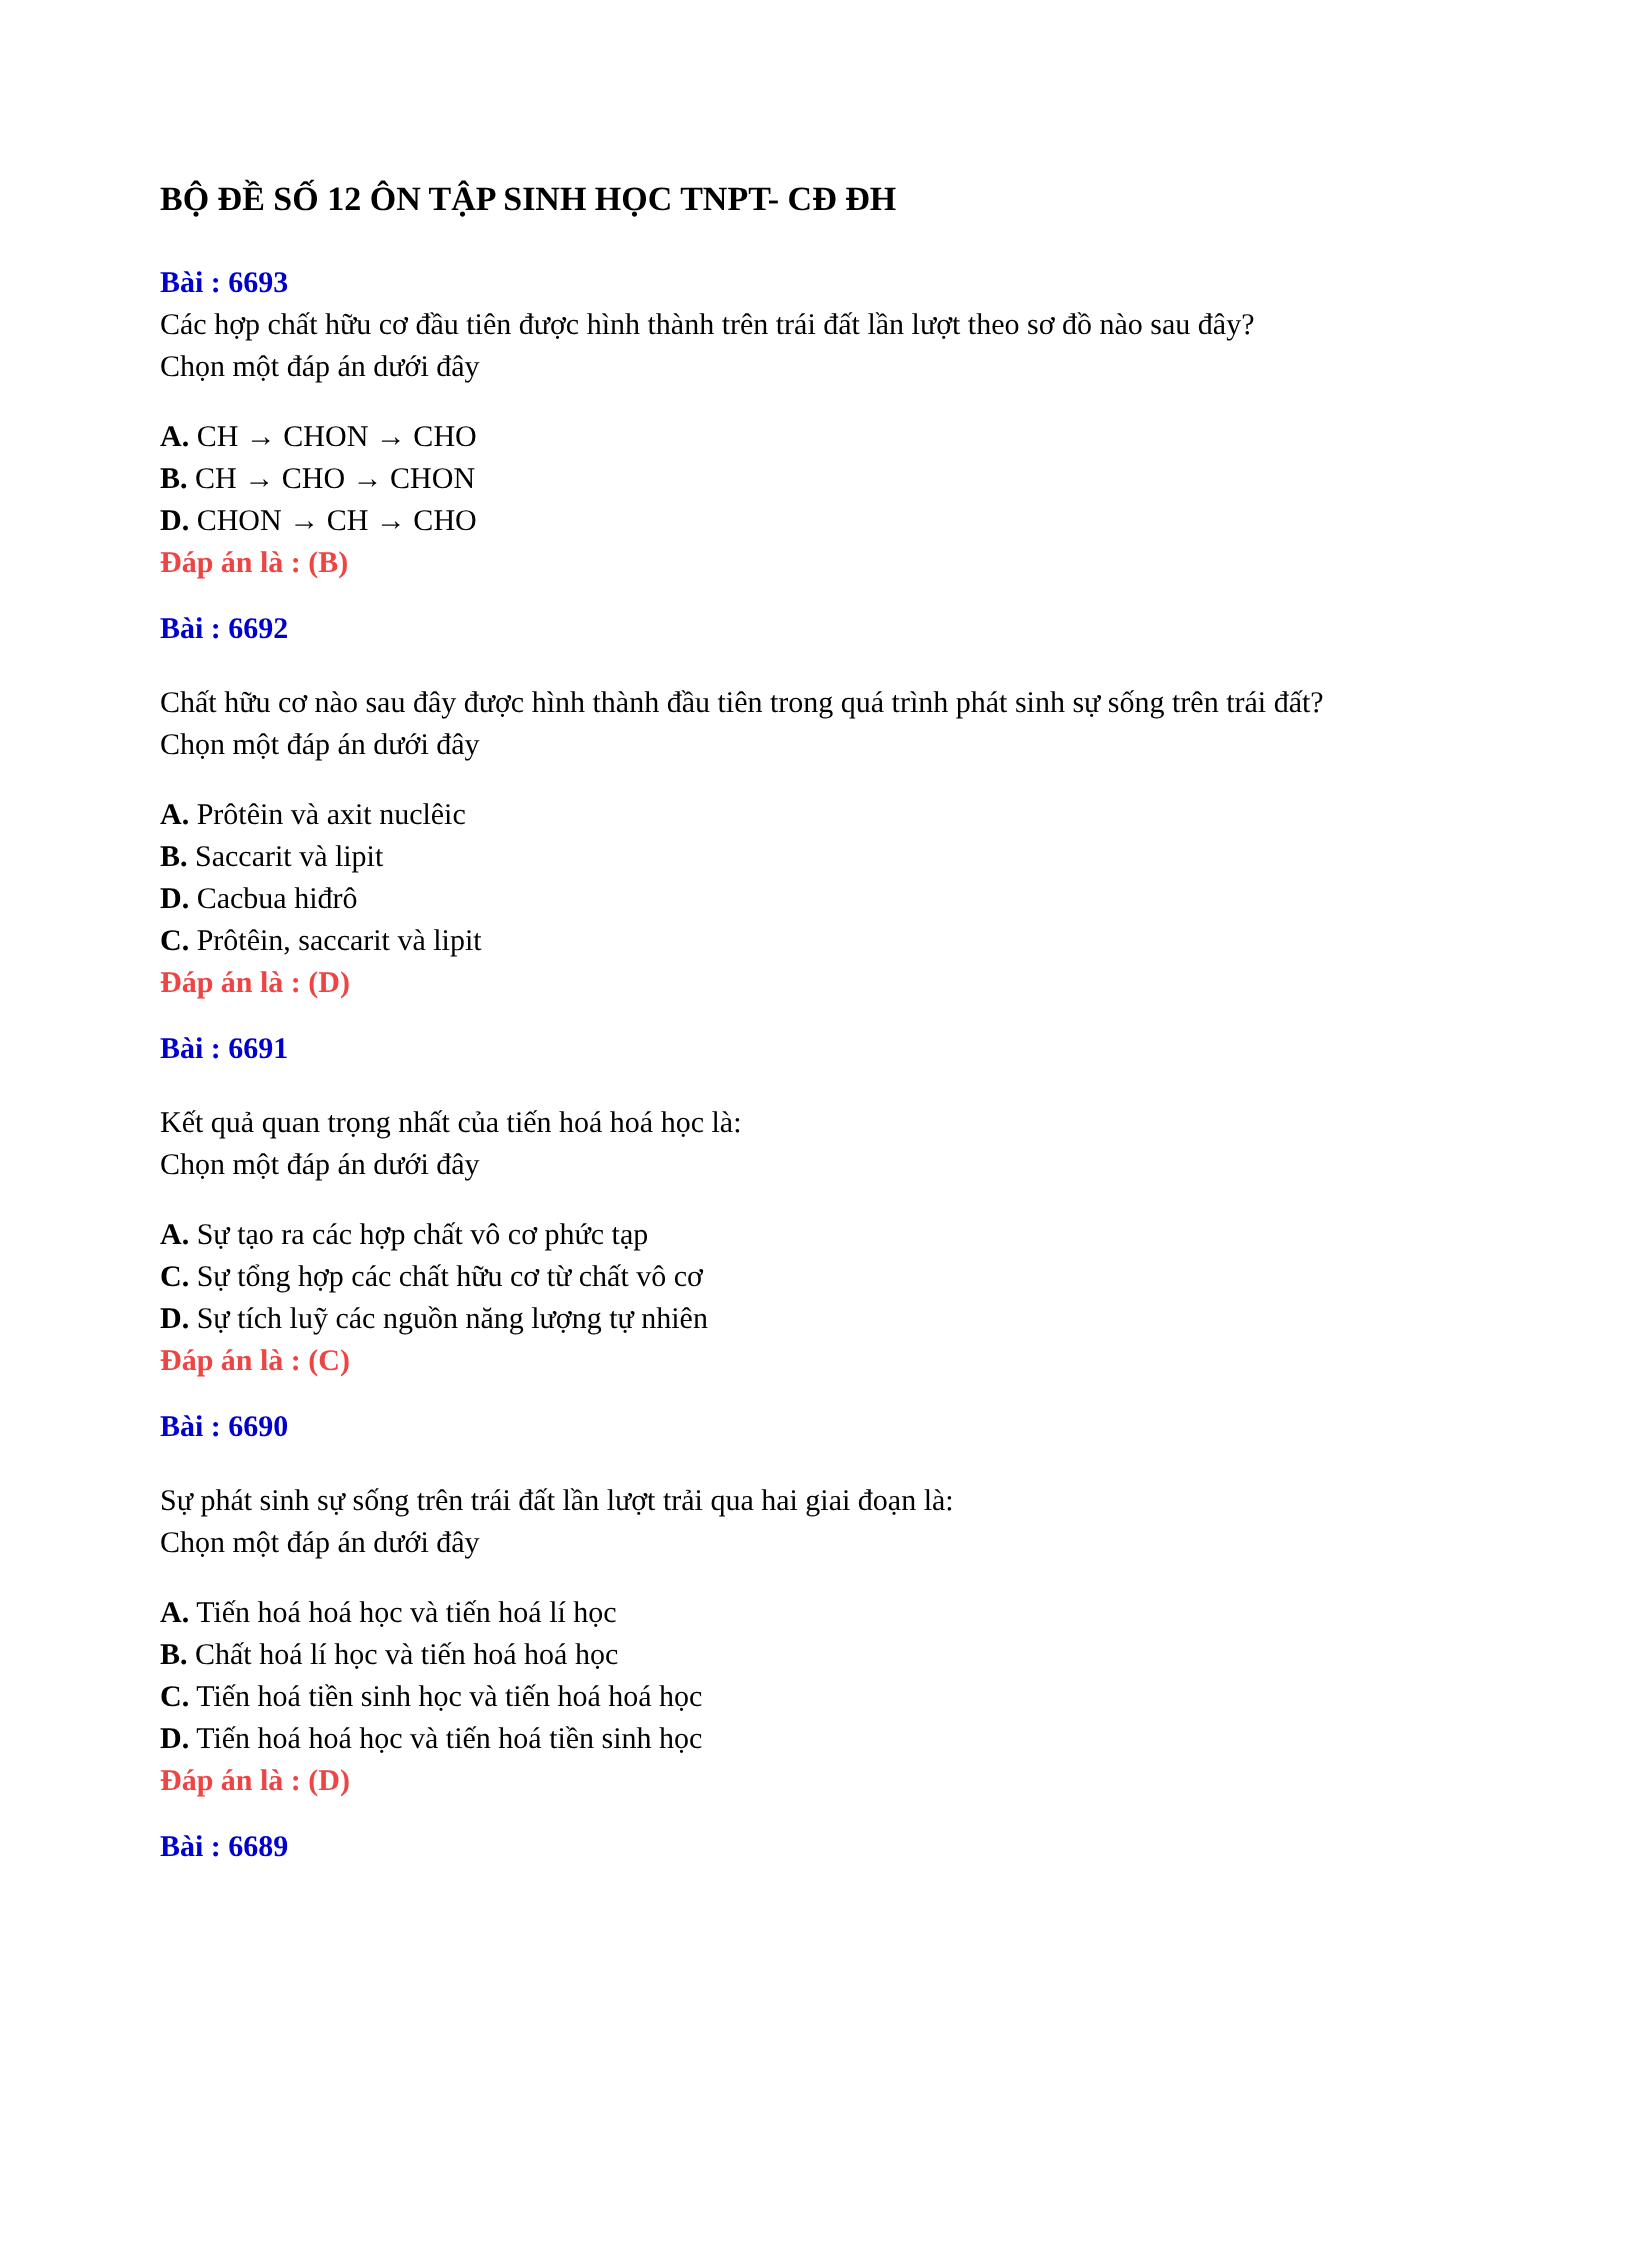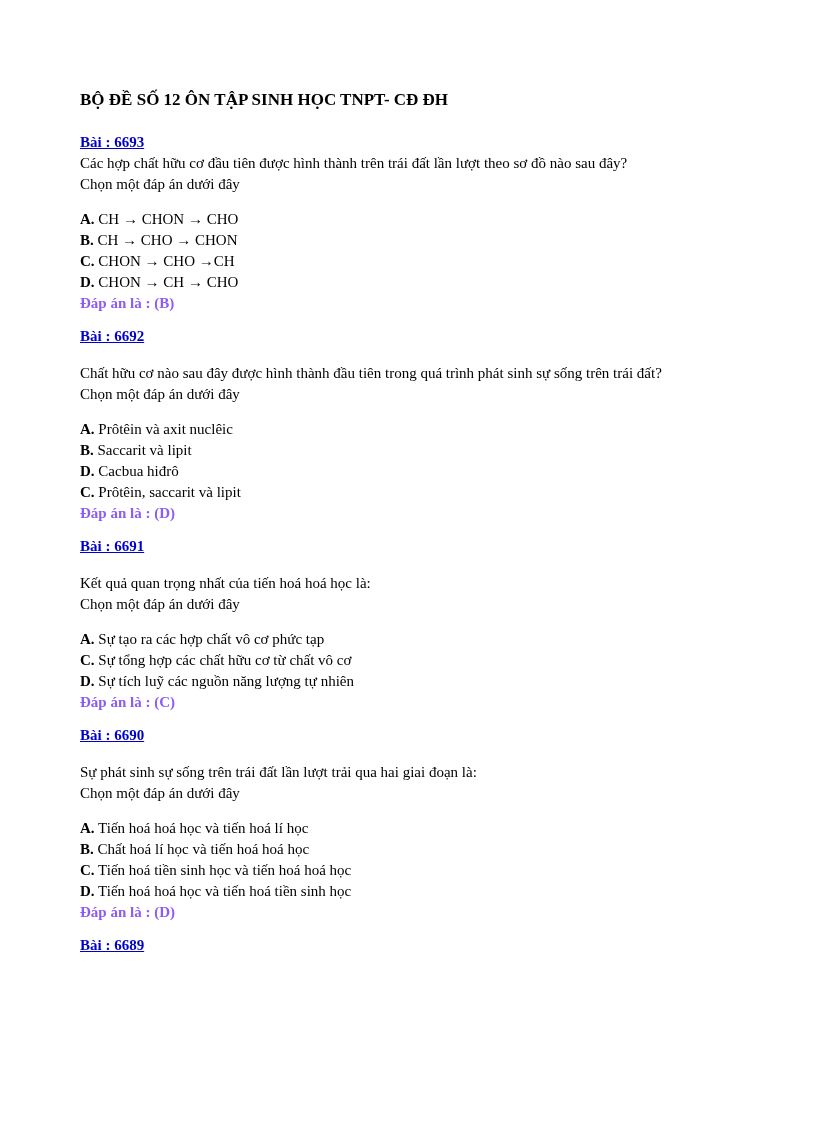--- a/index.html
+++ b/index.html
@@ -12,21 +12,20 @@
       color: #000;
       background: #fff;
     }
     .title {
       font-weight: bold;
       font-size: 17px;
       margin-bottom: 24px;
     }
     .question-link {
       color: #0000CC;
-      text-decoration: underline;
       font-weight: bold;
       display: inline-block;
       margin-bottom: 2px;
     }
     .question-text {
       margin-bottom: 2px;
       line-height: 1.4;
     }
     .instruction {
       color: #000000;
@@ -36,37 +35,36 @@
     .options {
       margin-bottom: 2px;
     }
     .option {
       line-height: 1.4;
     }
     .option-letter {
       font-weight: bold;
     }
     .answer {
-      color: #8b5cf6;
+      color: #ef4444;
       font-weight: bold;
       margin-bottom: 16px;
     }
     .block { margin-bottom: 0; }
     .gap { height: 16px; }
   </style>
 </head>
 <body>
 
 <div class="title">BỘ ĐỀ SỐ 12  ÔN TẬP SINH HỌC TNPT- CĐ ĐH</div>
 
 <div id="content">
     <div class="block"><a class="question-link">Bài : 6693 </a><div class="question-text">Các hợp chất hữu cơ đầu tiên được hình thành trên trái đất lần lượt theo sơ đồ nào sau đây?</div><div class="instruction">Chọn một đáp án dưới đây</div><div class="options">
         <div class="option"><span class="option-letter">A.</span><span> CH → CHON → CHO</span></div>
         <div class="option"><span class="option-letter">B.</span><span> CH → CHO → CHON</span></div>
-        <div class="option"><span class="option-letter">C.</span><span> CHON → CHO →CH</span></div>
         <div class="option"><span class="option-letter">D.</span><span> CHON → CH → CHO</span></div>
       </div><div class="answer">Đáp án là : (B)</div></div>
     <div class="block"><a class="question-link">Bài : 6692 </a><div class="gap"></div><div class="question-text">Chất hữu cơ nào sau đây được hình thành đầu tiên trong quá trình phát sinh sự sống trên trái đất?</div><div class="instruction">Chọn một đáp án dưới đây</div><div class="options">
         <div class="option"><span class="option-letter">A.</span><span> Prôtêin và axit nuclêic</span></div>
         <div class="option"><span class="option-letter">B.</span><span> Saccarit và lipit</span></div>
         <div class="option"><span class="option-letter">D.</span><span> Cacbua hiđrô</span></div>
         <div class="option"><span class="option-letter">C.</span><span> Prôtêin, saccarit và lipit</span></div>
       </div><div class="answer">Đáp án là : (D)</div></div>
     <div class="block"><a class="question-link">Bài : 6691 </a><div class="gap"></div><div class="question-text">Kết quả quan trọng nhất của tiến hoá hoá học là:</div><div class="instruction">Chọn một đáp án dưới đây</div><div class="options">
         <div class="option"><span class="option-letter">A.</span><span> Sự tạo ra các hợp chất vô cơ phức tạp</span></div>

